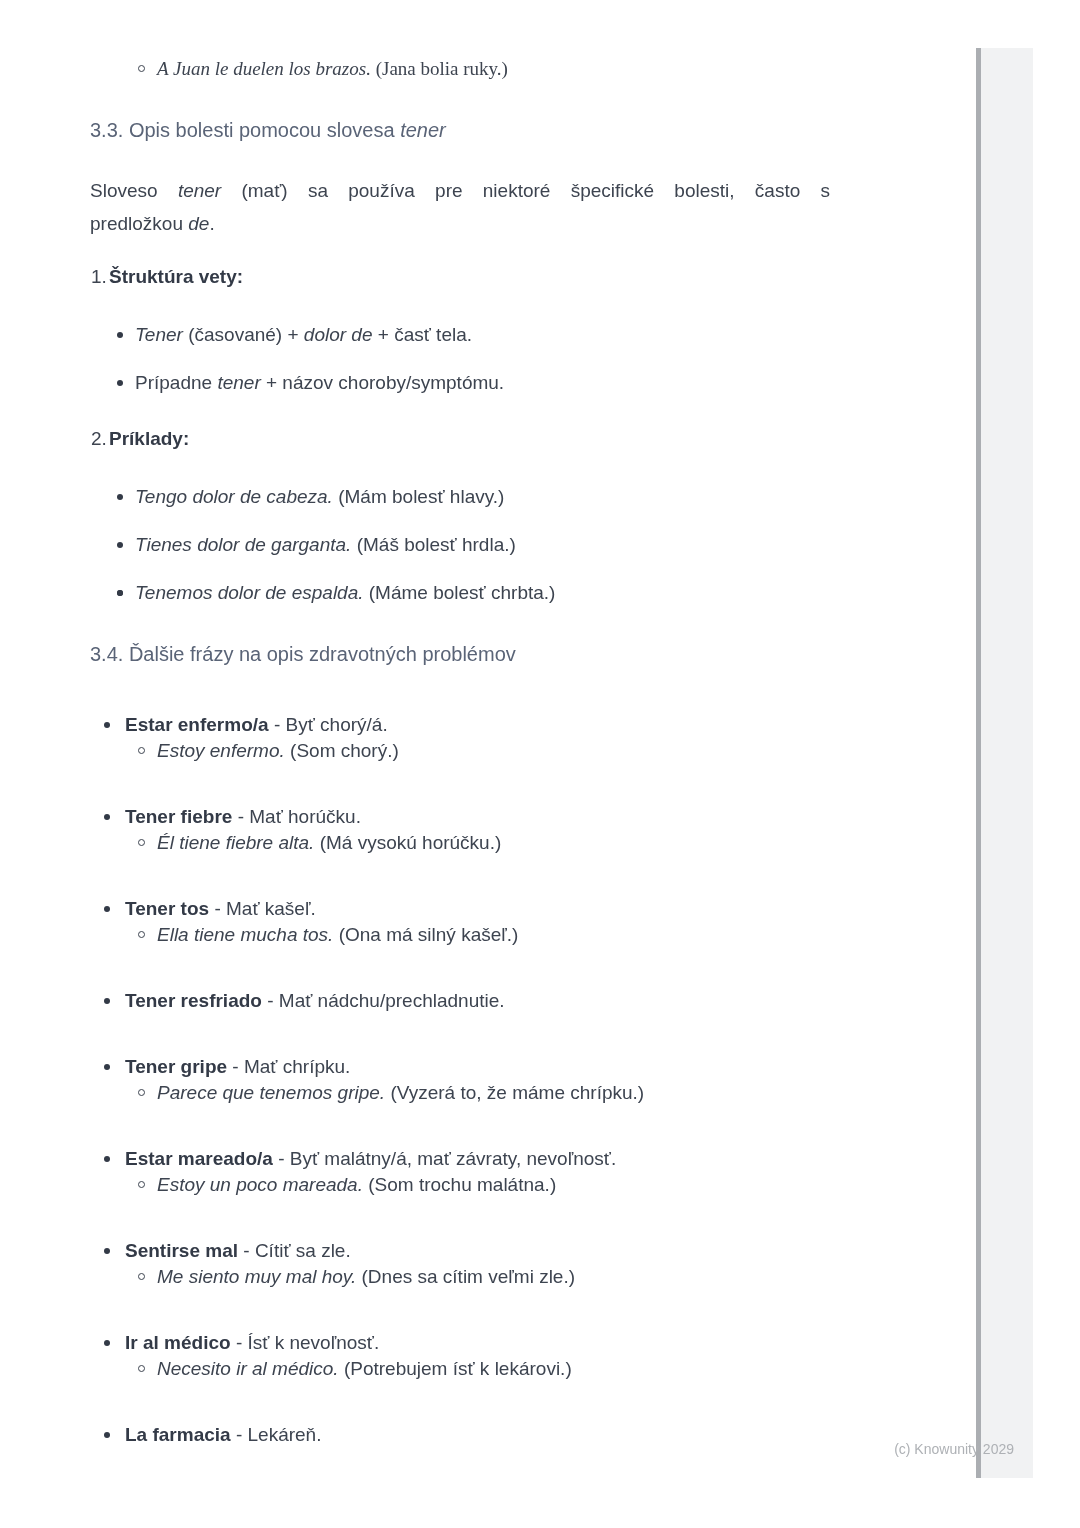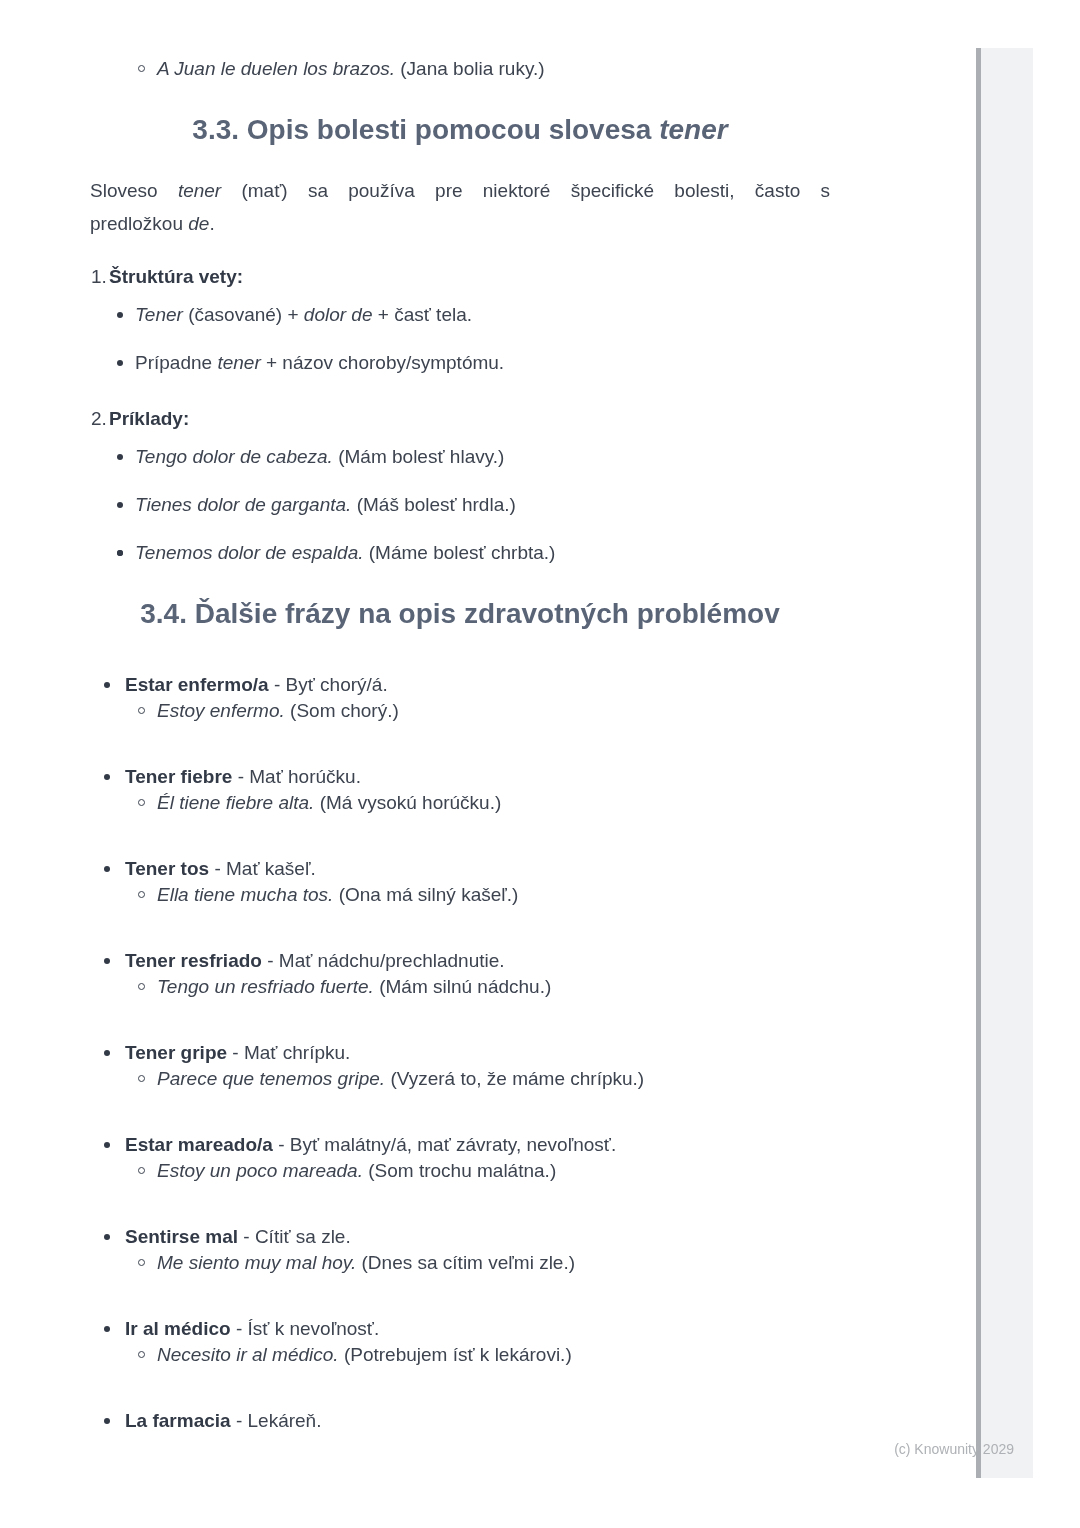--- a/index.html
+++ b/index.html
@@ -24,42 +24,41 @@
     position:absolute;
     top:56px;left:90px;
     width:740px;
   }
   .blk{
     position:relative;
     font-size:19px;
     line-height:26px;
     color:var(--body);
   }
-  .content > .blk:first-child{margin-top:0 !important;}
+  .content > .blk:first-child{margin-top:0 !important;font-family:Liberation Serif, serif;}
   .i{font-style:italic;}
   .b{font-weight:700;color:var(--bold);}
   
   .t-h2{
-    font-size:28px;
+    font-size:20px;
     line-height:36px;
-    font-weight:700;
+    font-weight:400;
     color:var(--heading);
     margin-top:30px;
     margin-bottom:26px;
-    text-align:center;
   }
   
   .t-paraj{line-height:33px;text-align:justify;text-align-last:justify;}
   .t-para{line-height:33px;margin-top:0;}
   
   .t-num{margin-top:24px;padding-left:19px;}
   .t-disc1 + .t-num{margin-top:30px;}
   .t-num .num{position:absolute;left:1px;top:0;color:var(--body);}
   
-  .t-disc1{margin-top:12px;padding-left:45px;}
+  .t-disc1{margin-top:32px;padding-left:45px;}
   .t-disc1 + .t-disc1{margin-top:22px;}
   
   .t-term{margin-top:40px;padding-left:35px;}
   
   .t-sub2{padding-left:67px;}
   
   .mk{position:absolute;display:block;}
   .mk.disc{
     width:6px;height:6px;border-radius:50%;
     background:var(--bold);
@@ -109,21 +108,20 @@
       <div class="blk t-disc1"><span class="mk disc"></span></div>
       <div class="blk t-disc1"><span class="mk disc"></span><span class="txt"><span class="i">Tenemos dolor de espalda.</span><span> (Máme bolesť chrbta.)</span></span></div>
       <div class="blk t-h2"><span class="txt"><span>3.4. Ďalšie frázy na opis zdravotných problémov</span></span></div>
       <div class="blk t-term"><span class="mk disc"></span><span class="txt"><span class="b">Estar enfermo/a</span><span> - Byť chorý/á.</span></span></div>
       <div class="blk t-sub2"><span class="mk circ"></span><span class="txt"><span class="i">Estoy enfermo.</span><span> (Som chorý.)</span></span></div>
       <div class="blk t-term"><span class="mk disc"></span><span class="txt"><span class="b">Tener fiebre</span><span> - Mať horúčku.</span></span></div>
       <div class="blk t-sub2"><span class="mk circ"></span><span class="txt"><span class="i">Él tiene fiebre alta.</span><span> (Má vysokú horúčku.)</span></span></div>
       <div class="blk t-term"><span class="mk disc"></span><span class="txt"><span class="b">Tener tos</span><span> - Mať kašeľ.</span></span></div>
       <div class="blk t-sub2"><span class="mk circ"></span><span class="txt"><span class="i">Ella tiene mucha tos.</span><span> (Ona má silný kašeľ.)</span></span></div>
       <div class="blk t-term"><span class="mk disc"></span><span class="txt"><span class="b">Tener resfriado</span><span> - Mať nádchu/prechladnutie.</span></span></div>
-      <div class="blk t-sub2"><span class="mk circ"></span><span class="txt"><span class="i">Tengo un resfriado fuerte.</span><span> (Mám silnú nádchu.)</span></span></div>
       <div class="blk t-term"><span class="mk disc"></span><span class="txt"><span class="b">Tener gripe</span><span> - Mať chrípku.</span></span></div>
       <div class="blk t-sub2"><span class="mk circ"></span><span class="txt"><span class="i">Parece que tenemos gripe.</span><span> (Vyzerá to, že máme chrípku.)</span></span></div>
       <div class="blk t-term"><span class="mk disc"></span><span class="txt"><span class="b">Estar mareado/a</span><span> - Byť malátny/á, mať závraty, nevoľnosť.</span></span></div>
       <div class="blk t-sub2"><span class="mk circ"></span><span class="txt"><span class="i">Estoy un poco mareada.</span><span> (Som trochu malátna.)</span></span></div>
       <div class="blk t-term"><span class="mk disc"></span><span class="txt"><span class="b">Sentirse mal</span><span> - Cítiť sa zle.</span></span></div>
       <div class="blk t-sub2"><span class="mk circ"></span><span class="txt"><span class="i">Me siento muy mal hoy.</span><span> (Dnes sa cítim veľmi zle.)</span></span></div>
       <div class="blk t-term"><span class="mk disc"></span><span class="txt"><span class="b">Ir al médico</span><span> - Ísť k nevoľnosť.</span></span></div>
       <div class="blk t-sub2"><span class="mk circ"></span><span class="txt"><span class="i">Necesito ir al médico.</span><span> (Potrebujem ísť k lekárovi.)</span></span></div>
       <div class="blk t-term"><span class="mk disc"></span><span class="txt"><span class="b">La farmacia</span><span> - Lekáreň.</span></span></div>
     </div>

